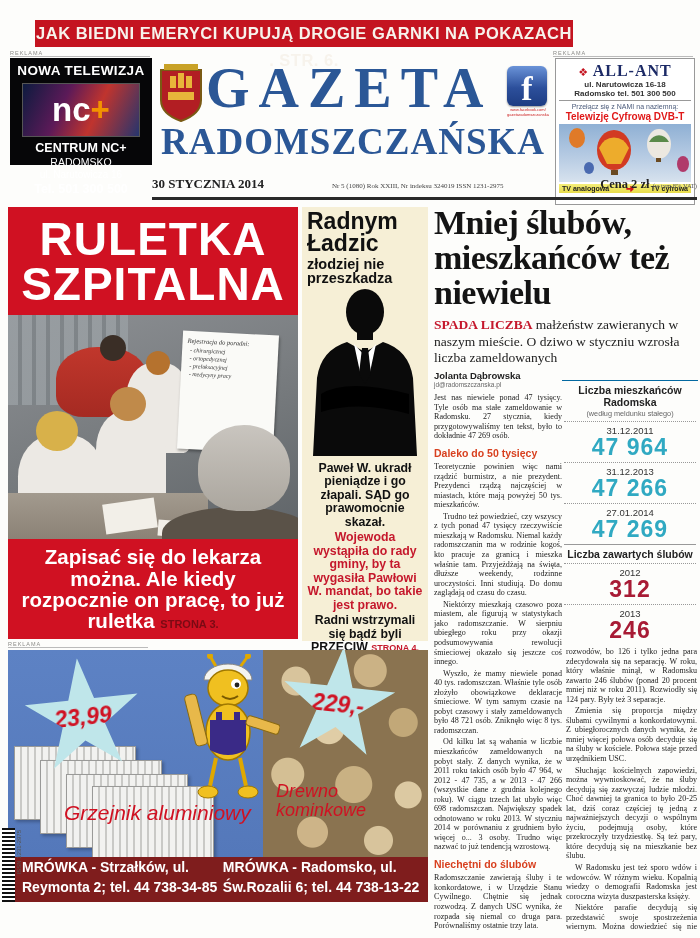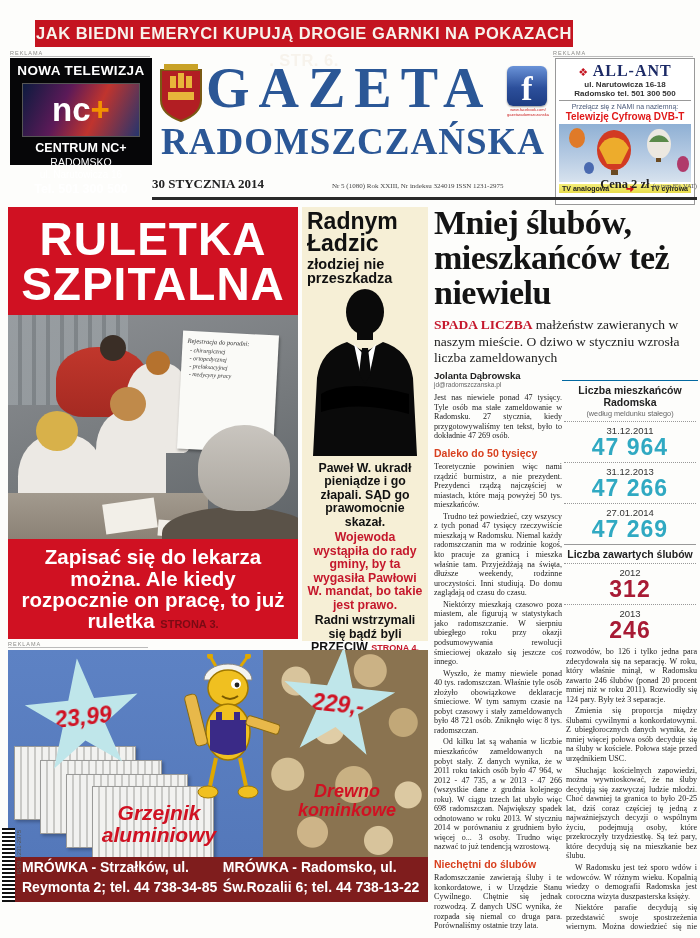--- a/index.html
+++ b/index.html
@@ -139,21 +139,21 @@
       radial-gradient(circle at 85% 35%, #c2a878 0 14px, transparent 15px),
       radial-gradient(circle at 15% 60%, #d4bf94 0 16px, transparent 17px),
       radial-gradient(circle at 55% 65%, #c9b183 0 18px, transparent 19px),
       radial-gradient(circle at 88% 70%, #dcc9a2 0 13px, transparent 14px),
       radial-gradient(circle at 30% 88%, #cdb488 0 15px, transparent 16px),
       radial-gradient(circle at 70% 92%, #d8c49c 0 14px, transparent 15px),
       #8a7350;}
   .rads{position:absolute;left:6px;top:96px;width:200px;height:110px;}
   .rad{position:absolute;width:120px;height:72px;background:repeating-linear-gradient(90deg,#f2f2f0 0 5px,#c9c9c6 5px 7px);
     border:1px solid #9a9a98;box-shadow:2px 2px 3px rgba(0,0,0,.25);}
-  .prod{position:absolute;font-weight:bold;font-style:italic;color:#d01122;text-align:center;line-height:1.05;}
+  .prod{position:absolute;font-weight:normal;font-style:italic;color:#d01122;line-height:1.05;}
   .bad-foot{height:45px;background:#7f1d1d;color:#fff;font-weight:bold;font-size:14px;
     display:flex;justify-content:center;padding-left:14px;line-height:1.45;}
 
   
   .barcode{left:2px;top:828px;width:13px;height:74px;
     background:repeating-linear-gradient(180deg,#111 0 2px,#fff 2px 4px);}
   .issn{left:16px;top:830px;font-size:6px;color:#555;writing-mode:vertical-rl;transform:rotate(180deg);}
 </style>
 </head>
 <body>

